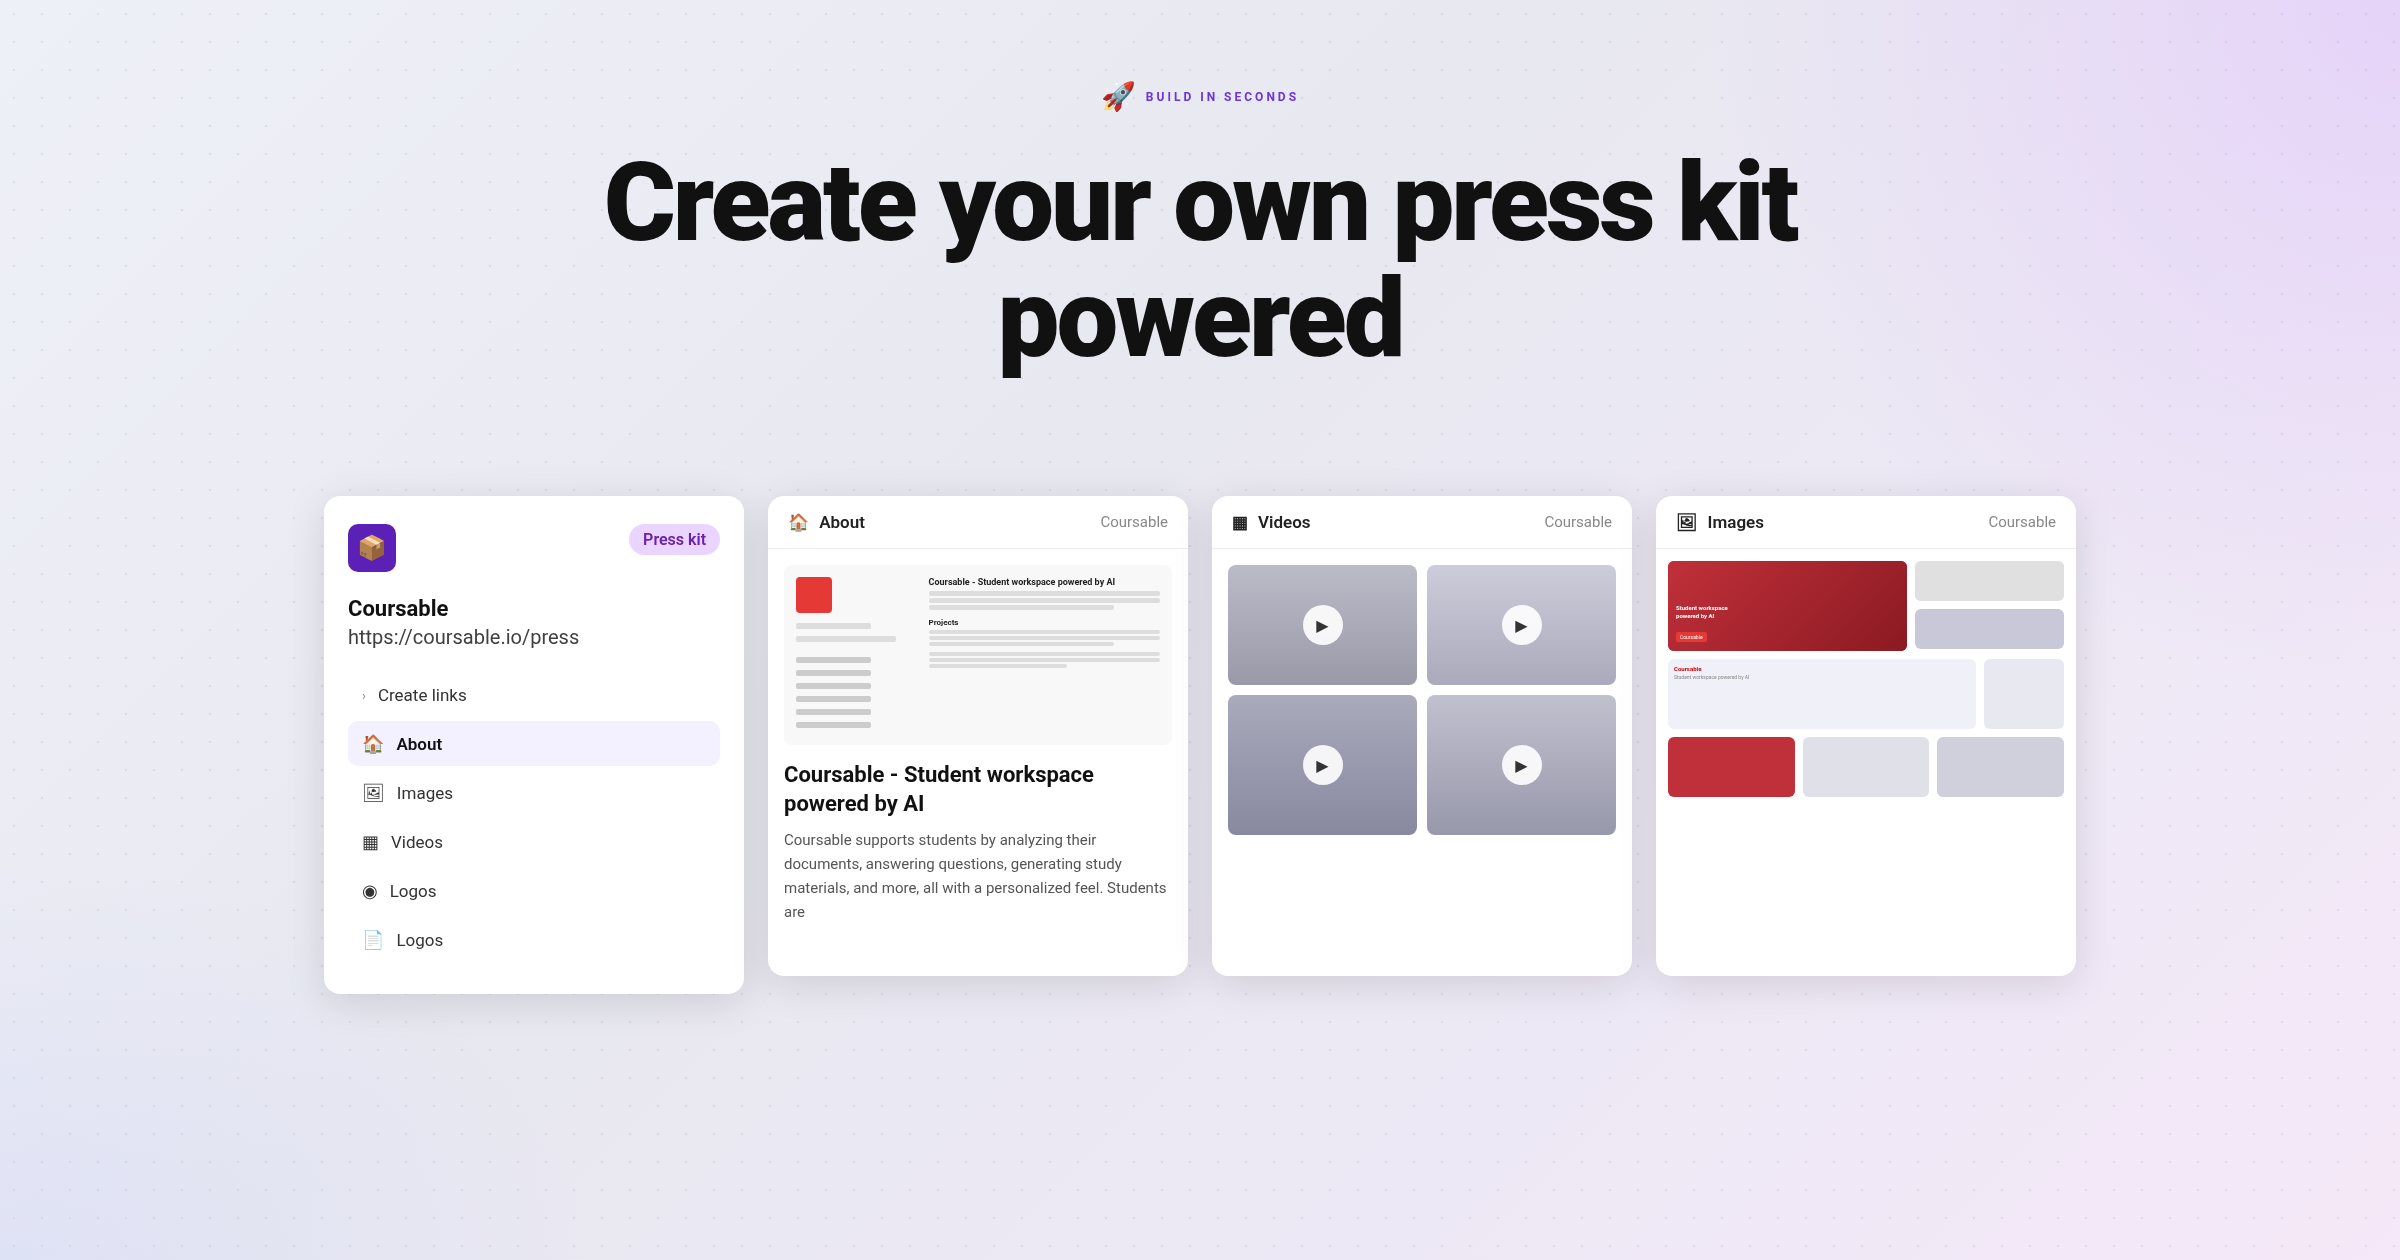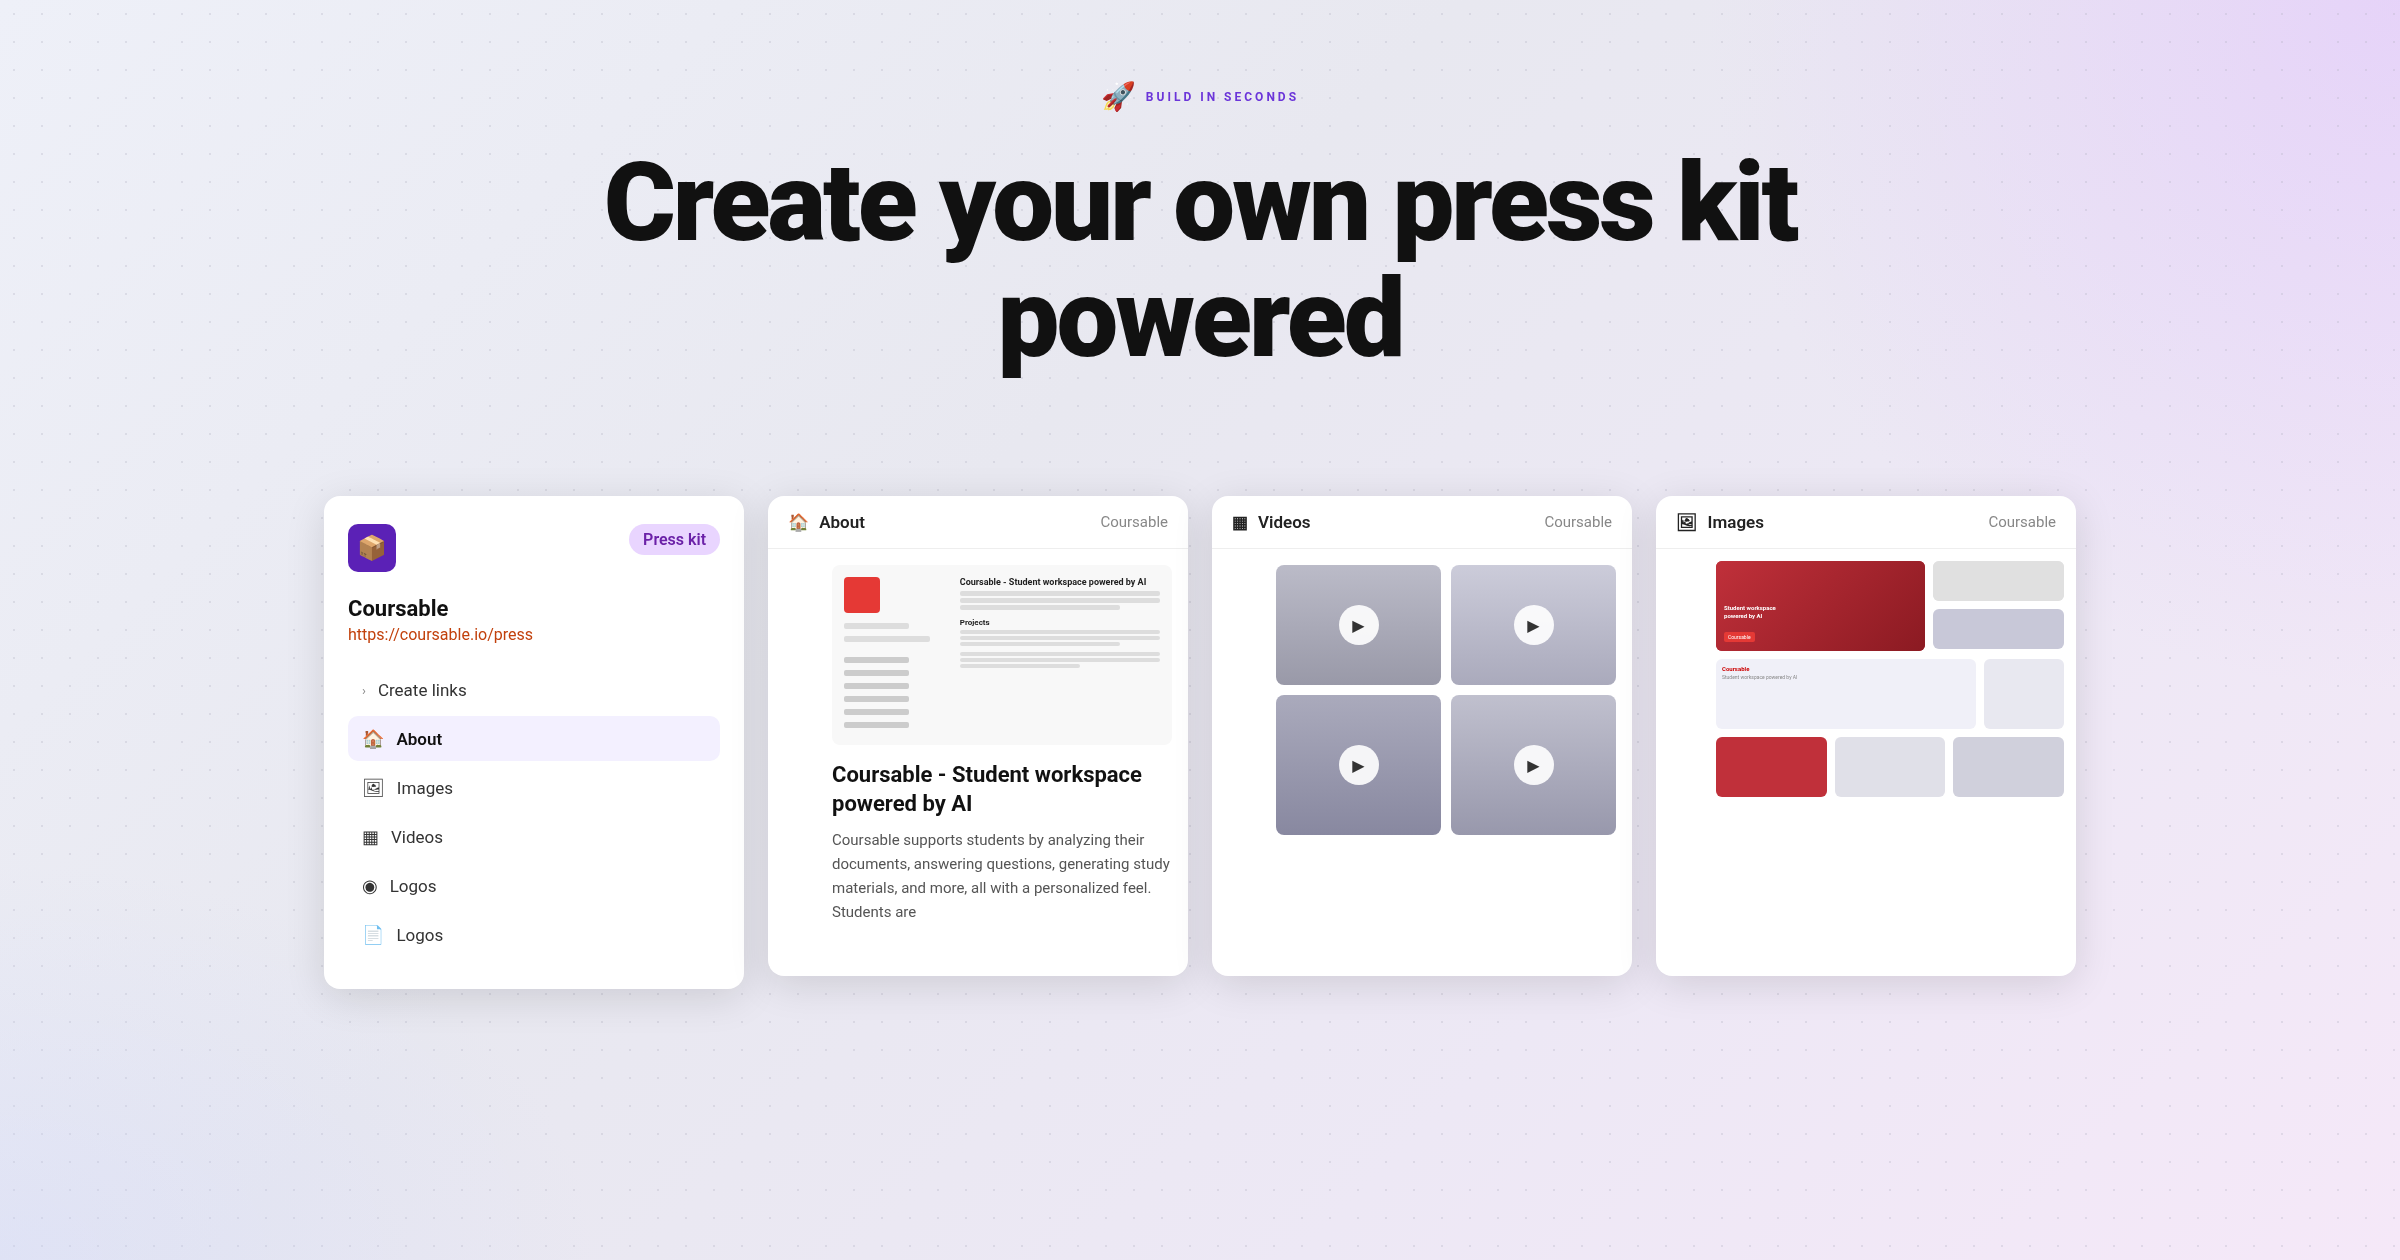--- a/index.html
+++ b/index.html
@@ -152,22 +152,22 @@
     }
 
     .sidebar-brand {
       font-size: 22px;
       font-weight: 700;
       color: #111;
       margin-bottom: 4px;
     }
 
     .sidebar-url {
-      font-size: 16px;
-      color: #c2410c;
+      font-size: 20px;
+      color: #404040;
       margin-bottom: 24px;
     }
 
     .sidebar-nav-item {
       display: flex;
       align-items: center;
       gap: 12px;
       padding: 12px 14px;
       border-radius: 10px;
       font-size: 17px;
@@ -213,21 +213,20 @@
       color: #222;
     }
 
     .card-topbar-right {
       font-size: 15px;
       color: #888;
     }
 
     .card-body {
       padding: 0;
-      margin-left: 48px;
     }
 
     
     .about-preview {
       padding: 16px;
     }
 
     .about-doc-preview {
       background: #f8f8f8;
       border-radius: 8px;

